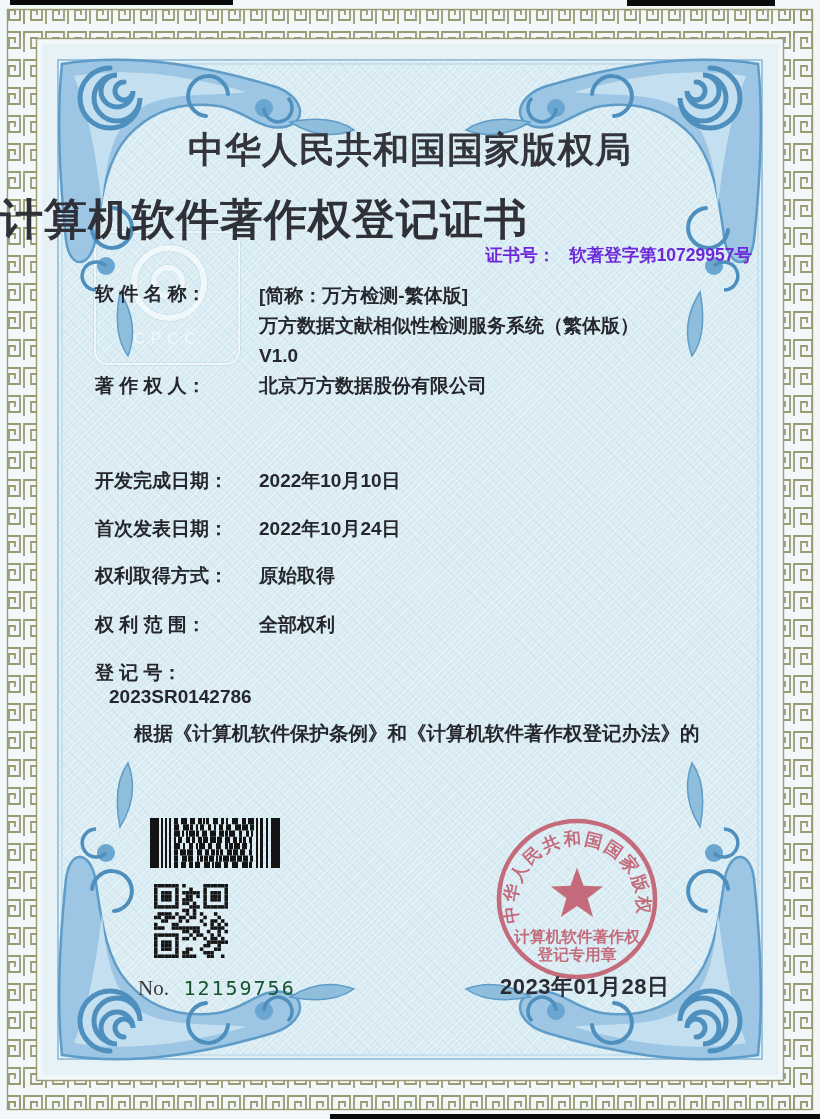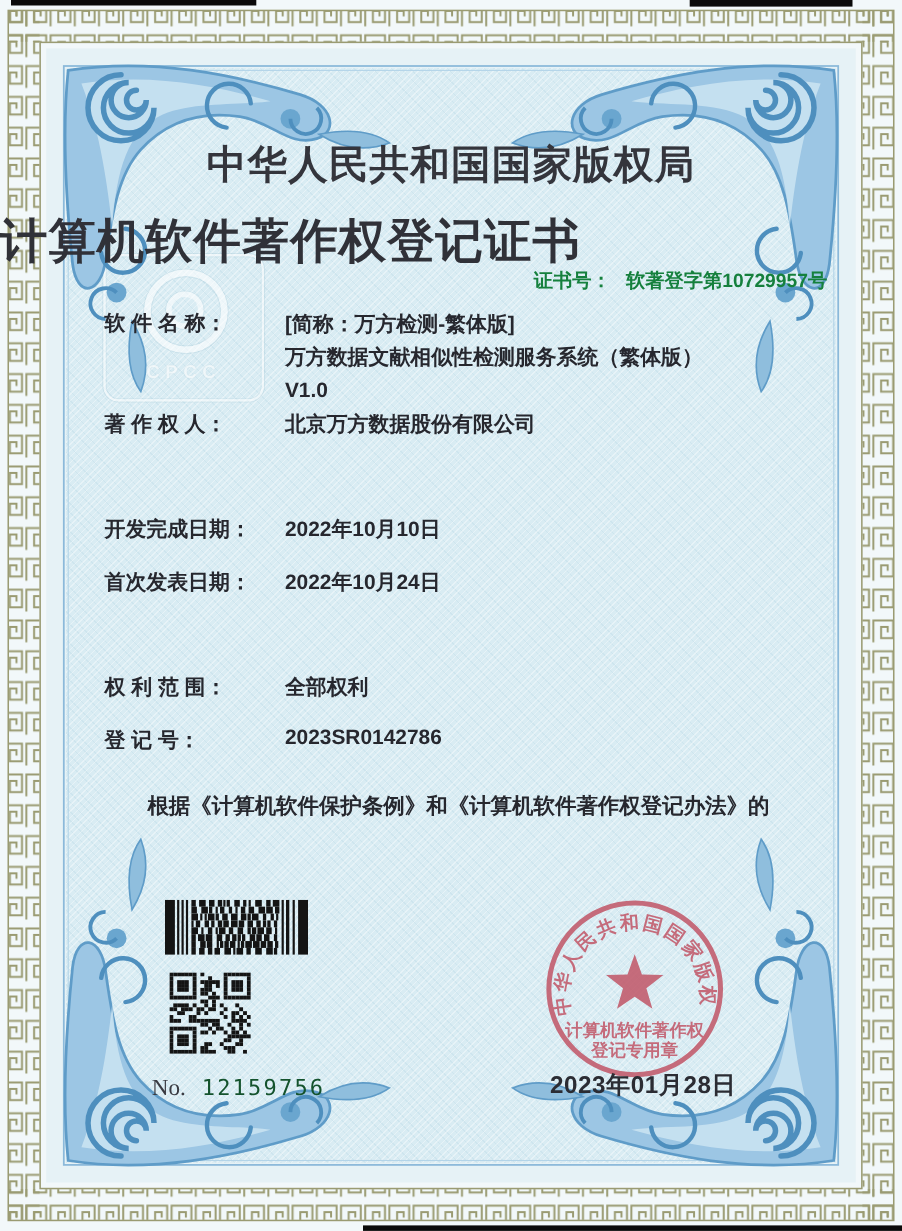--- a/index.html
+++ b/index.html
@@ -54,36 +54,36 @@
     font-family:"Liberation Serif", serif;font-weight:700;
     font-size:36px;letter-spacing:1px;color:#34353c;z-index:3;
   }
   .cert-title{
     position:absolute;left:0;right:0;top:191px;text-align:left;
     font-family:"Liberation Serif", serif;font-weight:700;
     font-size:43px;letter-spacing:1px;color:#303138;z-index:3;
   }
   .certno{
     position:absolute;right:68px;top:243px;z-index:3;
-    font-size:17.5px;font-weight:700;color:#15803d;
+    font-size:17.5px;font-weight:700;color:#6d28d9;
   }
   .certno .gap{display:inline-block;width:14px;}
 
   .field-row{position:absolute;left:95px;right:60px;display:flex;z-index:3;
     font-size:19px;font-weight:700;color:#26272e;}
   .field-row .label{flex:none;width:150px;}
   .field-row .value{margin-left:14px;}
   .multiline .value-lines{margin-left:14px;line-height:30px;}
   .row-software{top:281px;}
   .row-holder{top:373px;}
   .row-d0{top:468px;align-items:flex-end;}
   .row-d1{top:516px;}
   .row-d2{top:563px;}
   .row-d3{top:612px;}
-  .row-d4{top:660px;}
+  .row-d4{top:660px;flex-direction:column;}
 
   .statement{
     position:absolute;left:95px;right:68px;top:710px;z-index:3;
     font-size:19.5px;font-weight:700;color:#26272e;line-height:47px;
   }
   .statement .indent{text-indent:2em;}
 
   .barcode{position:absolute;left:150px;top:818px;z-index:3;}
   .qrcode{position:absolute;left:154px;top:884px;z-index:3;}
 
@@ -173,20 +173,24 @@
     <span class="value">北京万方数据股份有限公司</span>
   </div>
 
   <div class="field-row row-d0">
     <span class="label">开发完成日期：</span>
     <span class="value">2022年10月10日</span>
   </div>
   <div class="field-row row-d1">
     <span class="label">首次发表日期：</span>
     <span class="value">2022年10月24日</span>
+  </div>
+  <div class="field-row row-d2">
+    <span class="label">权利取得方式：</span>
+    <span class="value">原始取得</span>
   </div>
   <div class="field-row row-d3">
     <span class="label">权 利 范 围：</span>
     <span class="value">全部权利</span>
   </div>
   <div class="field-row row-d4">
     <span class="label">登  记  号：</span>
     <span class="value">2023SR0142786</span>
   </div>
 

